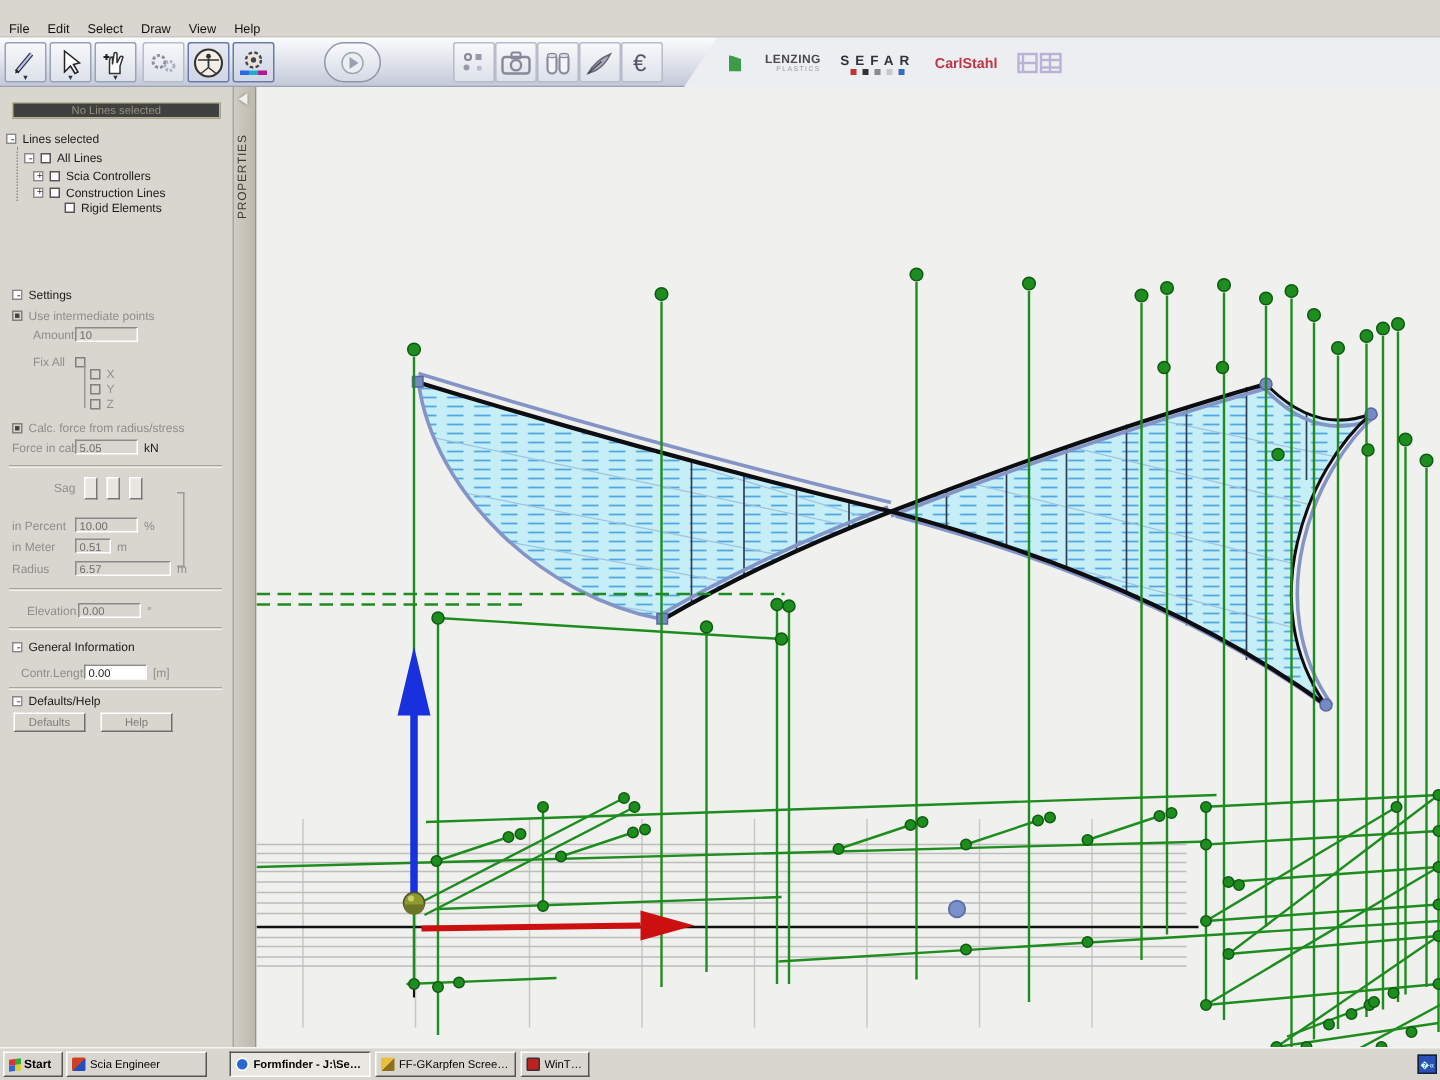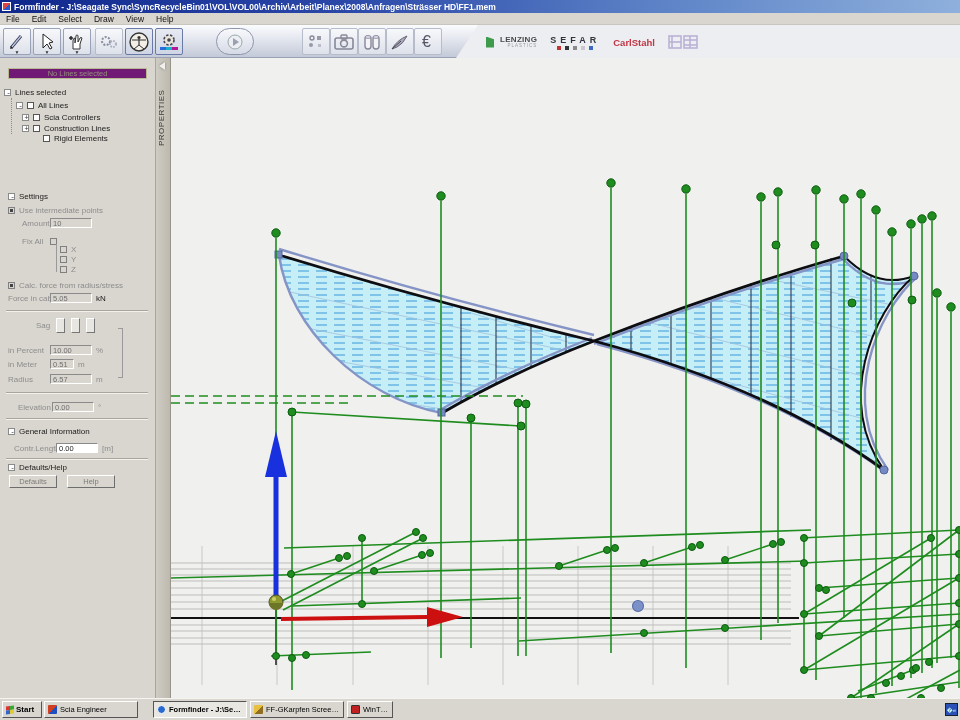--- a/index.html
+++ b/index.html
@@ -25,35 +25,35 @@
     background:linear-gradient(180deg,#fbfcfe 0%,#e3e6ee 45%,#c3c9d8 100%);
     clip-path:polygon(0 0,478px 0,456px 33px,0 33px);border-bottom:1px solid #9aa2b6;}
   .tbtn{position:absolute;top:3px;width:28px;height:27px;border:1px solid #9aa2b8;border-radius:2px;
     background:linear-gradient(180deg,#f7f8fb,#dde1ea);display:flex;align-items:center;justify-content:center;}
   .tbtn.flat{border-color:#b7bccb;}
   .tbtn.pressed{background:linear-gradient(180deg,#e7eaf2,#cfd5e4);border-color:#6a7aa8;}
   .drop{position:absolute;bottom:0px;left:50%;transform:translateX(-50%);font-size:5px;color:#333;line-height:4px;}
   .playbtn{position:absolute;left:216px;top:3px;width:38px;height:27px;border:1px solid #8e96aa;border-radius:14px;
     background:linear-gradient(180deg,#f8f9fc,#d6dae6);display:flex;align-items:center;justify-content:center;}
   .logos{position:absolute;left:486px;top:6px;height:22px;display:flex;align-items:center;gap:13px;}
-  .logo-lenzing{display:flex;align-items:center;gap:6px;}
+  .logo-lenzing{display:flex;align-items:center;gap:16px;}
   .lenz-mark{width:8px;height:11px;background:#3d9b4b;clip-path:polygon(0 0,100% 25%,100% 100%,0 100%);}
   .lenz-txt{font-size:8px;font-weight:bold;color:#4a4a4a;line-height:7px;letter-spacing:.3px;}
   .lenz-sub{font-size:4.5px;color:#9a9a9a;letter-spacing:1px;text-align:right;}
   .logo-sefar{text-align:center;}
   .sefar-txt{font-size:9px;font-weight:bold;color:#30343a;letter-spacing:4px;}
   .sefar-sq{display:flex;gap:4px;justify-content:center;margin-top:1px;}
   .sefar-sq span{width:4px;height:4px;display:block;}
   .logo-carlstahl{font-size:9.5px;font-weight:bold;color:#c23545;letter-spacing:0px;}
   .logo4{opacity:.85;}
 
   
   .main{position:absolute;left:0;top:58px;width:960px;height:640px;}
   .panel{position:absolute;left:0;top:0;width:155px;height:640px;background:#d9d6cf;font-size:8px;color:#1a1a1a;}
-  .banner{position:absolute;left:8px;top:10px;width:139px;height:11px;background:#701a75;border:1px solid #b9b894;
+  .banner{position:absolute;left:8px;top:10px;width:139px;height:11px;background:#404040;border:1px solid #b9b894;
     color:#94917c;font-size:7.5px;display:flex;align-items:center;justify-content:center;}
   .row{position:absolute;display:flex;align-items:center;gap:4px;height:10px;white-space:nowrap;}
   .exp{width:7px;height:7px;border:1px solid #8a8a8a;background:#fff;position:relative;flex:0 0 auto;}
   .exp::after{content:"-";position:absolute;left:0;top:-2px;width:7px;text-align:center;font-size:8px;color:#333;line-height:9px;}
   .exp.plus::after{content:"+";font-size:7px;line-height:10px;}
   .cb{width:7px;height:7px;border:1px solid #555;background:#fff;flex:0 0 auto;position:relative;}
   .cb.dis{background:#d9d6cf;border-color:#808080;}
   .cb.checked::after{content:"";position:absolute;left:1px;top:1px;width:3px;height:3px;background:#444;}
   .gray{color:#8d8d8d;}
   .field{height:10px;border:1px solid;border-color:#8a8a8a #fff #fff #8a8a8a;background:#d9d6cf;
@@ -92,24 +92,20 @@
   .ticon{width:9px;height:9px;flex:0 0 auto;border-radius:1px;}
   .tray{margin-left:auto;margin-right:2px;display:flex;align-items:center;}
   .tray-ic{width:13px;height:13px;background:#2a50b8;border:1px solid #123;color:#cfe;font-size:6px;
     display:flex;align-items:center;justify-content:center;}
 </style>
 </head>
 <body>
 
 <div class="screen">
 
-  <div class="titlebar">
-    <span class="win-icon"></span>
-    <span class="title-text">Formfinder - J:\Seagate Sync\SyncRecycleBin01\VOL\VOL00\Archiv\Arbeit\Planex\2008\Anfragen\Strässer HD\FF1.mem</span>
-  </div>
 
   <div class="menubar">
     <span class="menu-item">File</span>
     <span class="menu-item">Edit</span>
     <span class="menu-item">Select</span>
     <span class="menu-item">Draw</span>
     <span class="menu-item">View</span>
     <span class="menu-item">Help</span>
   </div>
 
@@ -321,21 +317,21 @@
         <span class="field" style="width:42px">10.00</span>
         <span class="gray">%</span>
       </div>
       <div class="row" style="left:8px;top:301px">
         <span class="gray" style="width:38px">in Meter</span>
         <span class="field" style="width:24px">0.51</span>
         <span class="gray">m</span>
       </div>
       <div class="row" style="left:8px;top:316px">
         <span class="gray" style="width:38px">Radius</span>
-        <span class="field" style="width:42px">6.57</span>
+        <span class="field" style="width:64px">6.57</span>
         <span class="gray">m</span>
       </div>
       <div class="sep" style="top:334px"></div>
       <div class="row" style="left:18px;top:344px">
         <span class="gray" style="width:30px">Elevation</span>
         <span class="field" style="width:42px">0.00</span>
         <span class="gray">°</span>
       </div>
       <div class="sep" style="top:360px"></div>
 

